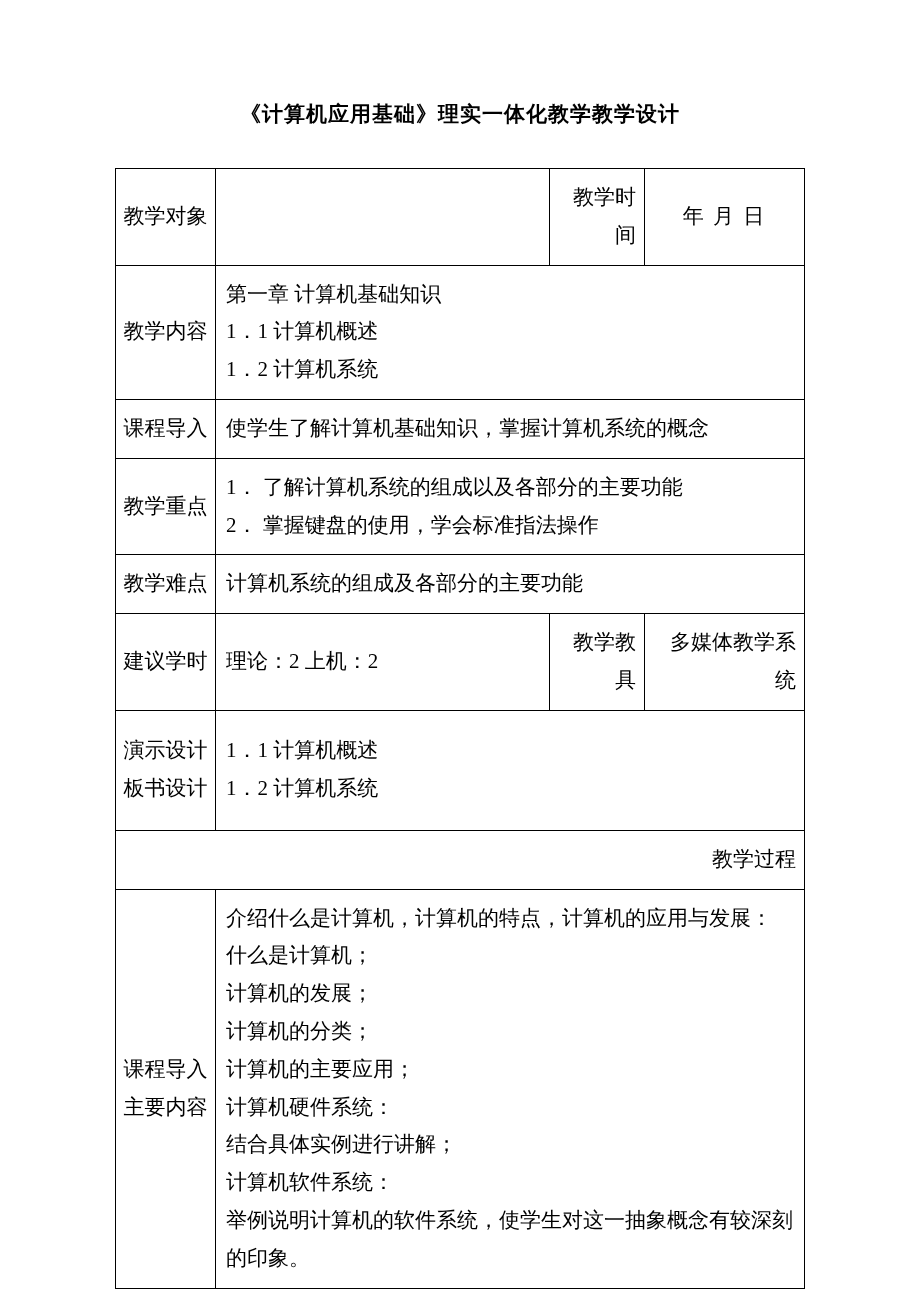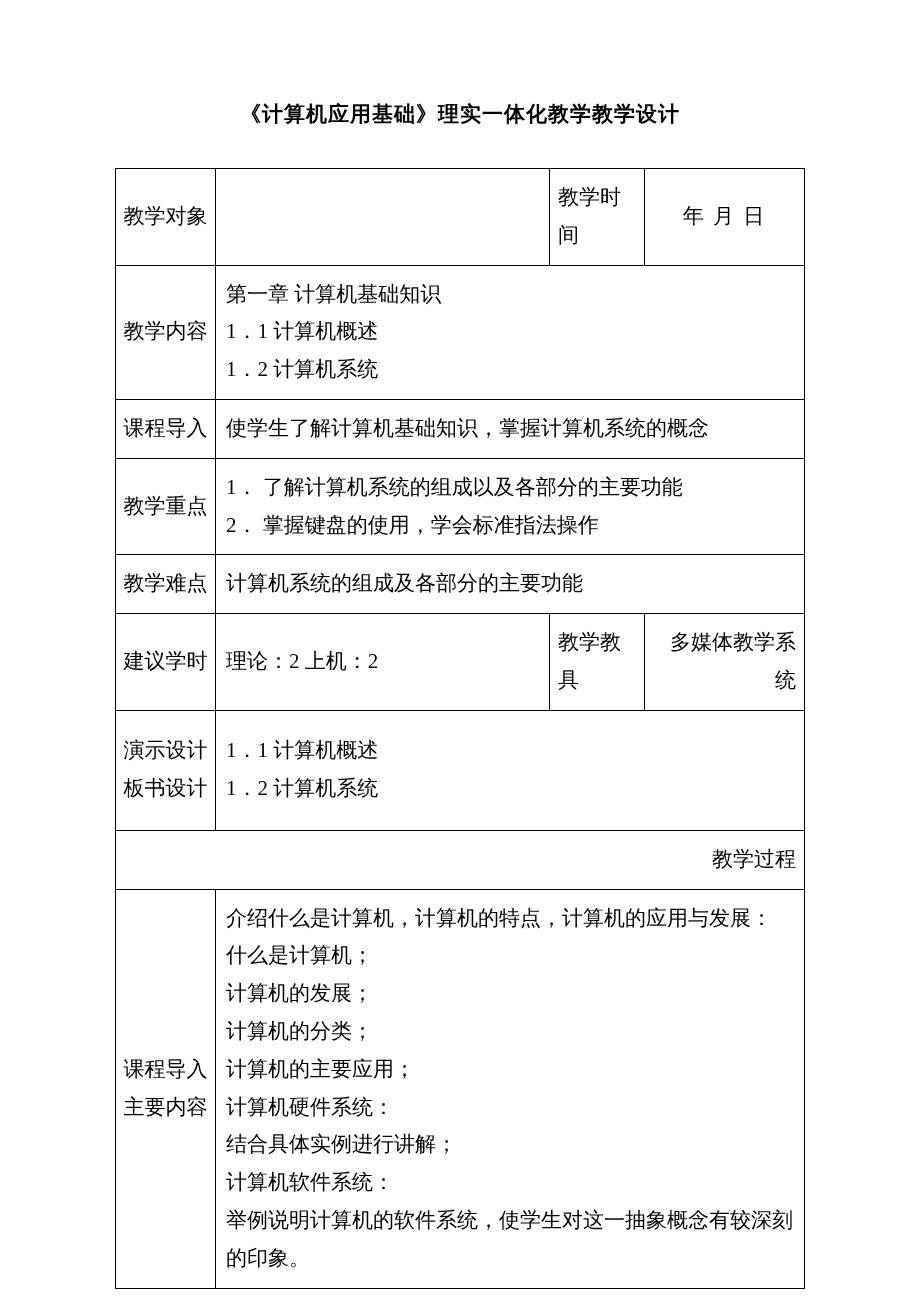--- a/index.html
+++ b/index.html
@@ -41,21 +41,21 @@
     .content-col {
       padding-left: 10px;
     }
     .date-col {
       text-align: center;
       letter-spacing: 2px;
       margin-left: 16px;
     }
     .mid-label {
       width: 95px;
-      text-align: left;
+      text-align: right;
     }
     .center-cell {
       text-align: right;
     }
     .row-tall-1 td {
       height: 78px;
     }
     .row-med td {
       height: 52px;
     }

